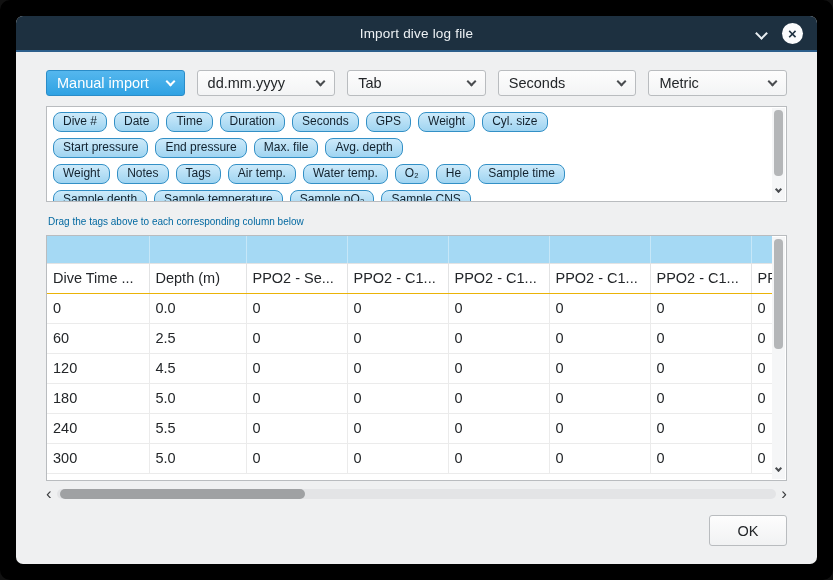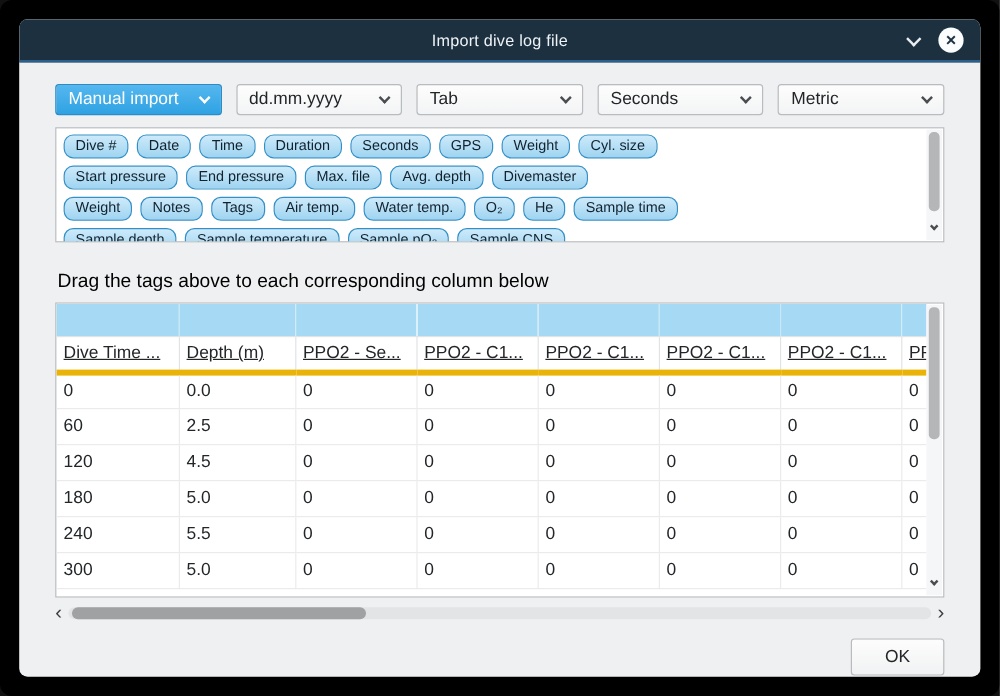--- a/index.html
+++ b/index.html
@@ -51,28 +51,28 @@
     white-space:nowrap; cursor:default;
   }
   .vscroll {
     position:absolute; top:1px; right:1px; bottom:1px; width:13px;
     background:#f5f6f7; display:flex; flex-direction:column; align-items:center;
   }
   .vscroll .thumb { width:9px; border-radius:4px; background:#b4b6b8; margin-top:2px; }
   .vscroll .arrow { margin-top:auto; margin-bottom:4px; }
   .vscroll .arrow .caret { width:5px; height:5px; border-width:2px; border-color:#4a4d50; margin-top:-2px; }
   
-  .instruction { font-size:16px; color:#000000; margin:12px 0 8px 2px; }
+  .instruction { font-size:10px; color:#0369a1; margin:2px 0 8px 2px; }
   
   .table-panel { position:relative; background:#fff; border:1px solid #b9bcbf; height:246px; overflow:hidden; }
   .table-clip { position:absolute; top:0; left:0; right:14px; bottom:0; overflow:hidden; }
   table { border-collapse:collapse; table-layout:fixed; width:805px; font-size:14.5px; color:#232629; }
   td { overflow:hidden; white-space:nowrap; }
   tr.drop-row td { height:27px; background:#a5d9f4; border-right:1px solid #c6e7f8; border-bottom:1px solid #e2e3e4; }
-  tr.head-row td { height:30px; padding:0 6px; text-align:left; border-right:1px solid #e2e3e4; border-bottom:5px solid #eab308;text-decoration:underline; }
+  tr.head-row td { height:30px; padding:0 6px; text-align:left; border-right:1px solid #e2e3e4; border-bottom:1px solid #eab308; }
   tr.data-row td { height:30px; padding:0 6px; border-right:1px solid #ebebeb; border-bottom:1px solid #ebebeb; }
   
   .hscroll { display:flex; align-items:center; gap:5px; height:15px; margin-top:5px; }
   .hs-arrow { color:#3c3e40; font-size:17px; line-height:10px; cursor:default; }
   .htrack { flex:1; height:10px; background:#e3e4e6; border-radius:5px; position:relative; }
   .hthumb { position:absolute; left:3px; top:0; bottom:0; width:245px; background:#9fa1a3; border-radius:5px; }
   
   .button-row { display:flex; justify-content:flex-end; gap:16px; margin-top:14px; }
   .btn {
     min-width:78px; height:31px; background:linear-gradient(#fdfdfd,#f1f2f3);
@@ -130,21 +130,20 @@
               <span class="tag">Seconds</span>
               <span class="tag">GPS</span>
               <span class="tag">Weight</span>
               <span class="tag">Cyl. size</span>
             </div>
             <div class="tag-row">
               <span class="tag">Start pressure</span>
               <span class="tag">End pressure</span>
               <span class="tag">Max. file</span>
               <span class="tag">Avg. depth</span>
-              <span class="tag">Divemaster</span>
             </div>
             <div class="tag-row">
               <span class="tag">Weight</span>
               <span class="tag">Notes</span>
               <span class="tag">Tags</span>
               <span class="tag">Air temp.</span>
               <span class="tag">Water temp.</span>
               <span class="tag">O₂</span>
               <span class="tag">He</span>
               <span class="tag">Sample time</span>

